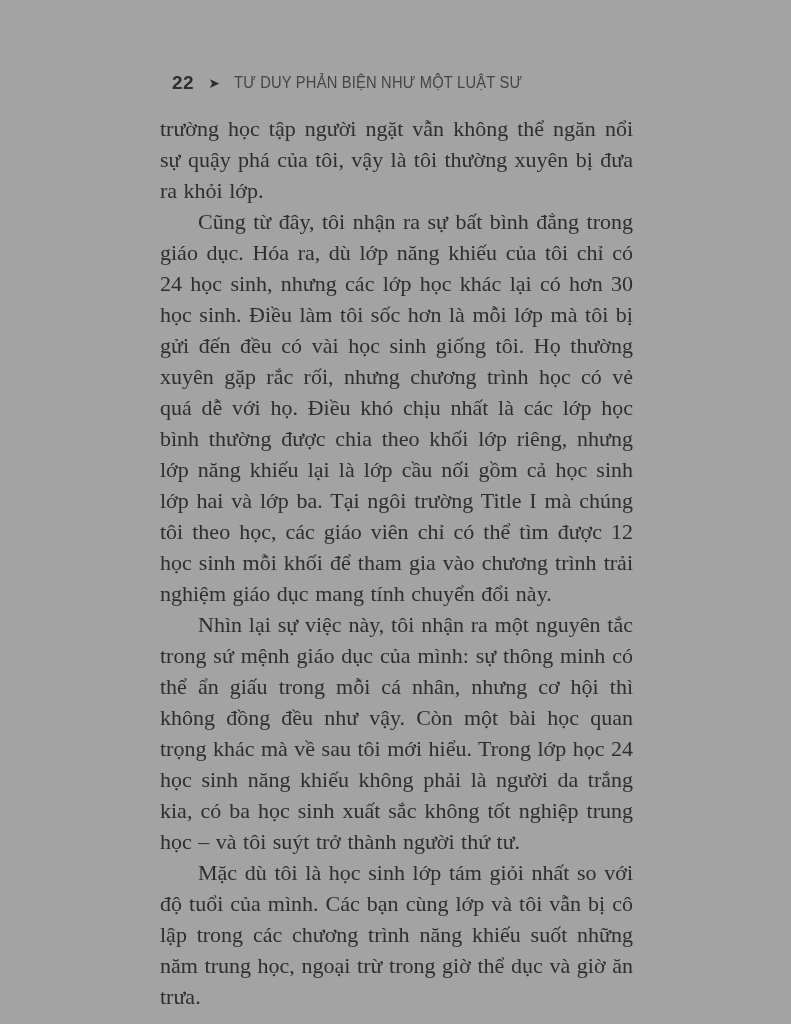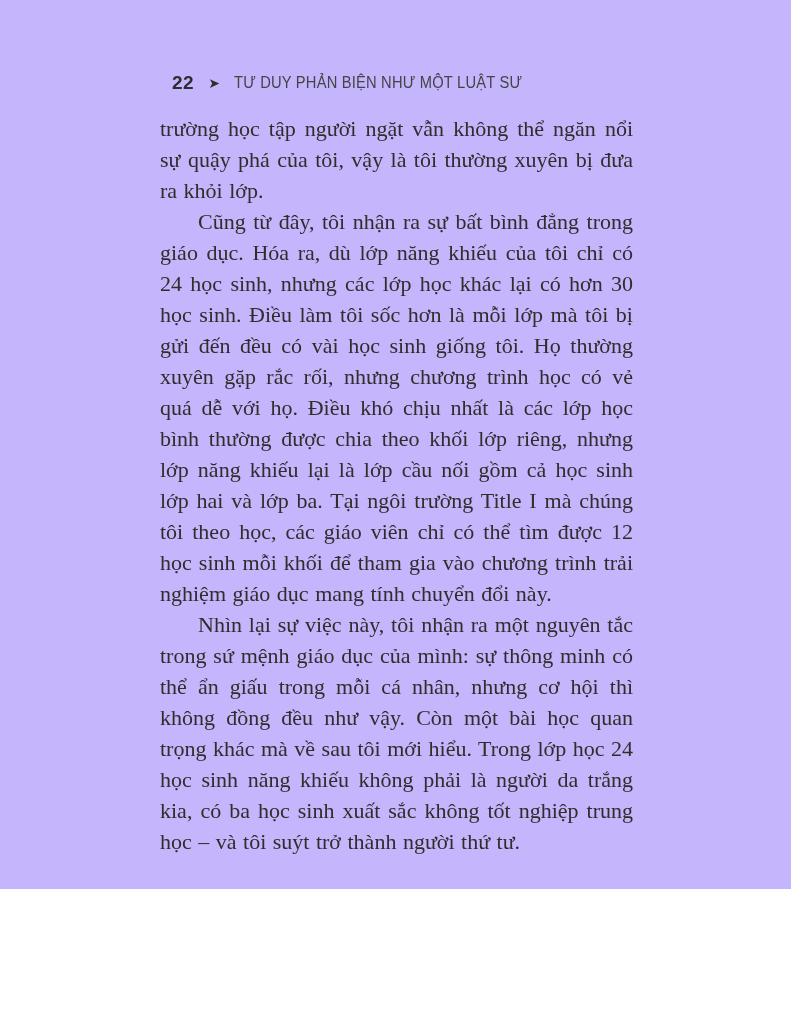--- a/index.html
+++ b/index.html
@@ -4,22 +4,22 @@
 <style>
   * { box-sizing: border-box; }
   html, body {
     margin: 0;
     padding: 0;
     background: #ffffff;
   }
   .page {
     position: relative;
     width: 791px;
-    height: 889px;
-    background: #c4b5fd;
+    height: 1024px;
+    background: #a3a3a3;
     overflow: hidden;
   }
   .running-header {
     position: absolute;
     top: 72px;
     left: 172px;
     display: flex;
     align-items: center;
     font-family: "Liberation Sans", "DejaVu Sans", sans-serif;
     color: #383838;
@@ -73,15 +73,16 @@
   <header class="running-header">
     <span class="page-num">22</span>
     <span class="arrow">➤</span>
     <span class="running-title">TƯ DUY PHẢN BIỆN NHƯ MỘT LUẬT SƯ</span>
   </header>
 
   <main class="body-text">
     <p class="para no-indent">trường học tập người ngặt vẫn không thể ngăn nổi sự quậy phá của tôi, vậy là tôi thường xuyên bị đưa ra khỏi lớp.</p>
     <p class="para">Cũng từ đây, tôi nhận ra sự bất bình đẳng trong giáo dục. Hóa ra, dù lớp năng khiếu của tôi chỉ có 24 học sinh, nhưng các lớp học khác lại có hơn 30 học sinh. Điều làm tôi sốc hơn là mỗi lớp mà tôi bị gửi đến đều có vài học sinh giống tôi. Họ thường xuyên gặp rắc rối, nhưng chương trình học có vẻ quá dễ với họ. Điều khó chịu nhất là các lớp học bình thường được chia theo khối lớp riêng, nhưng lớp năng khiếu lại là lớp cầu nối gồm cả học sinh lớp hai và lớp ba. Tại ngôi trường Title I mà chúng tôi theo học, các giáo viên chỉ có thể tìm được 12 học sinh mỗi khối để tham gia vào chương trình trải nghiệm giáo dục mang tính chuyển đổi này.</p>
     <p class="para">Nhìn lại sự việc này, tôi nhận ra một nguyên tắc trong sứ mệnh giáo dục của mình: sự thông minh có thể ẩn giấu trong mỗi cá nhân, nhưng cơ hội thì không đồng đều như vậy. Còn một bài học quan trọng khác mà về sau tôi mới hiểu. Trong lớp học 24 học sinh năng khiếu không phải là người da trắng kia, có ba học sinh xuất sắc không tốt nghiệp trung học – và tôi suýt trở thành người thứ tư.</p>
+    <p class="para">Mặc dù tôi là học sinh lớp tám giỏi nhất so với độ tuổi của mình. Các bạn cùng lớp và tôi vẫn bị cô lập trong các chương trình năng khiếu suốt những năm trung học, ngoại trừ trong giờ thể dục và giờ ăn trưa.</p>
   </main>
 
 </div>
 
 </body></html>

